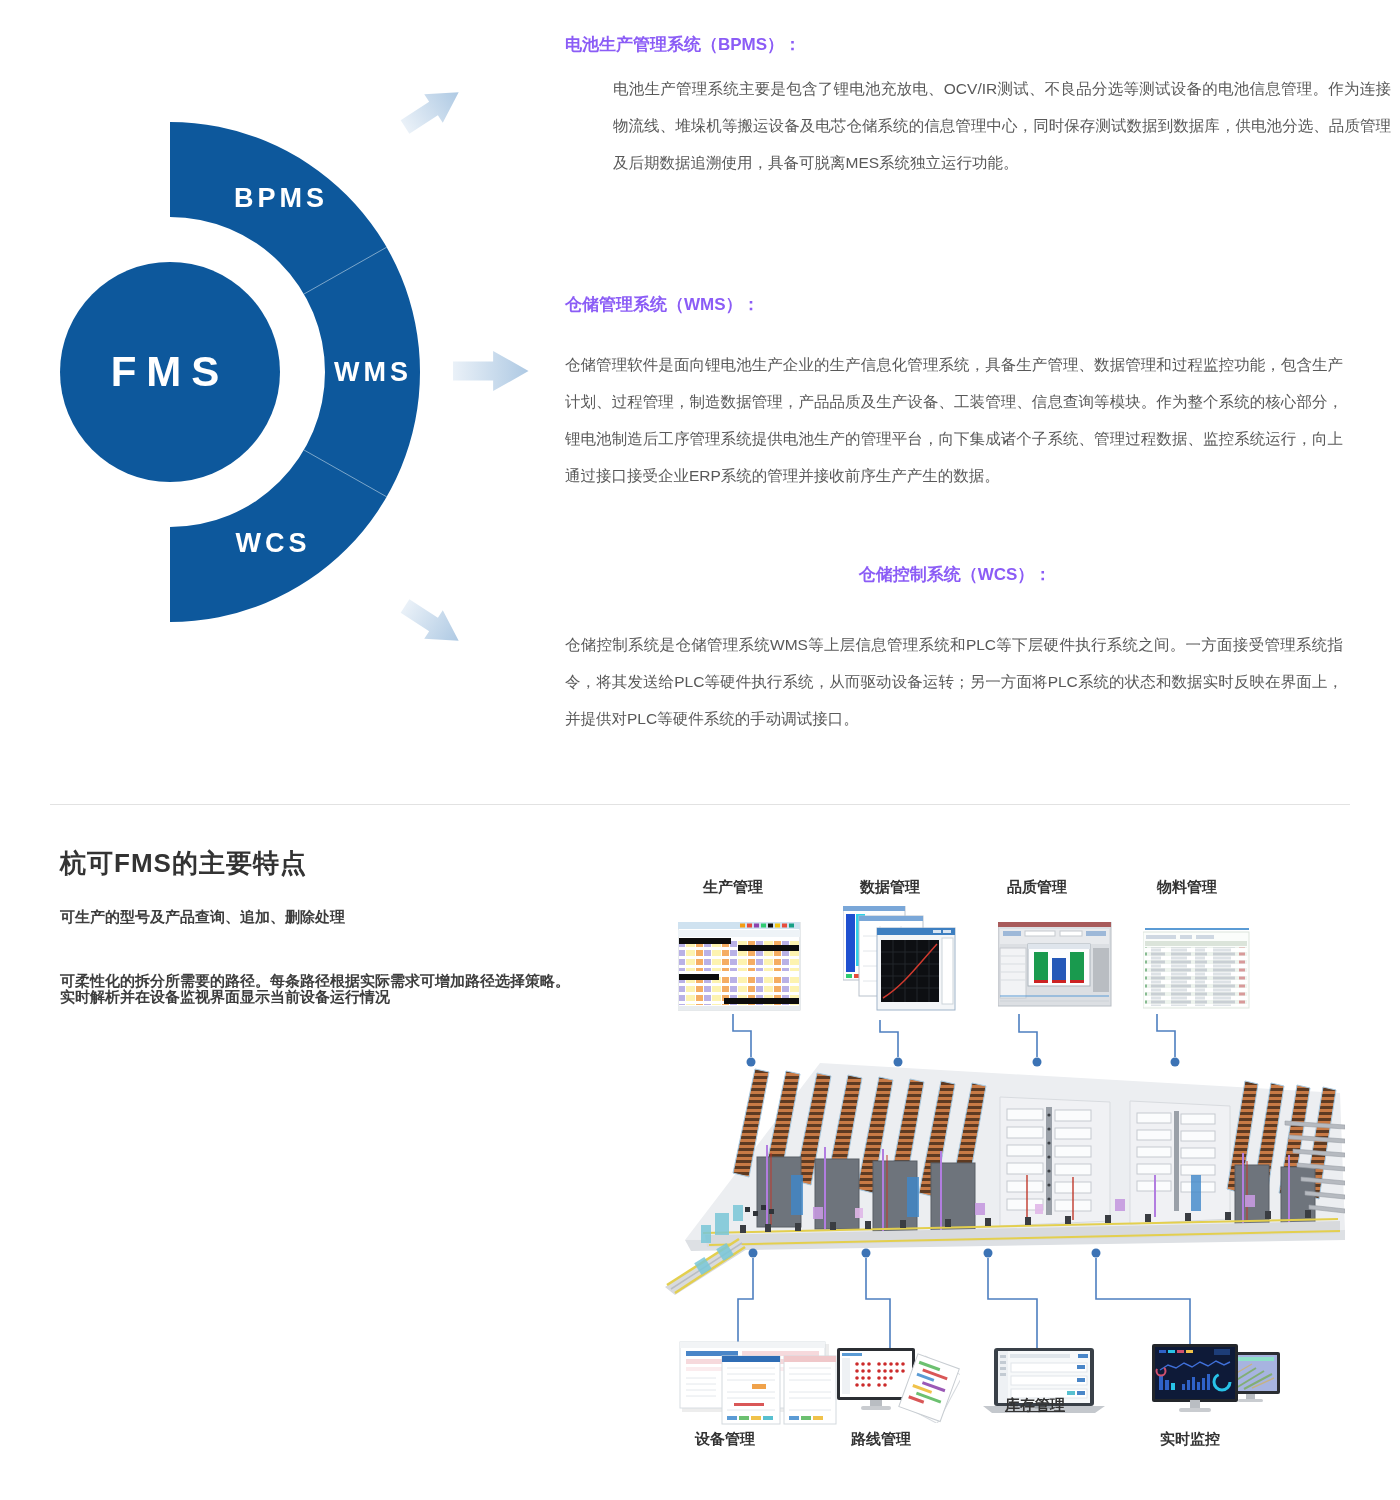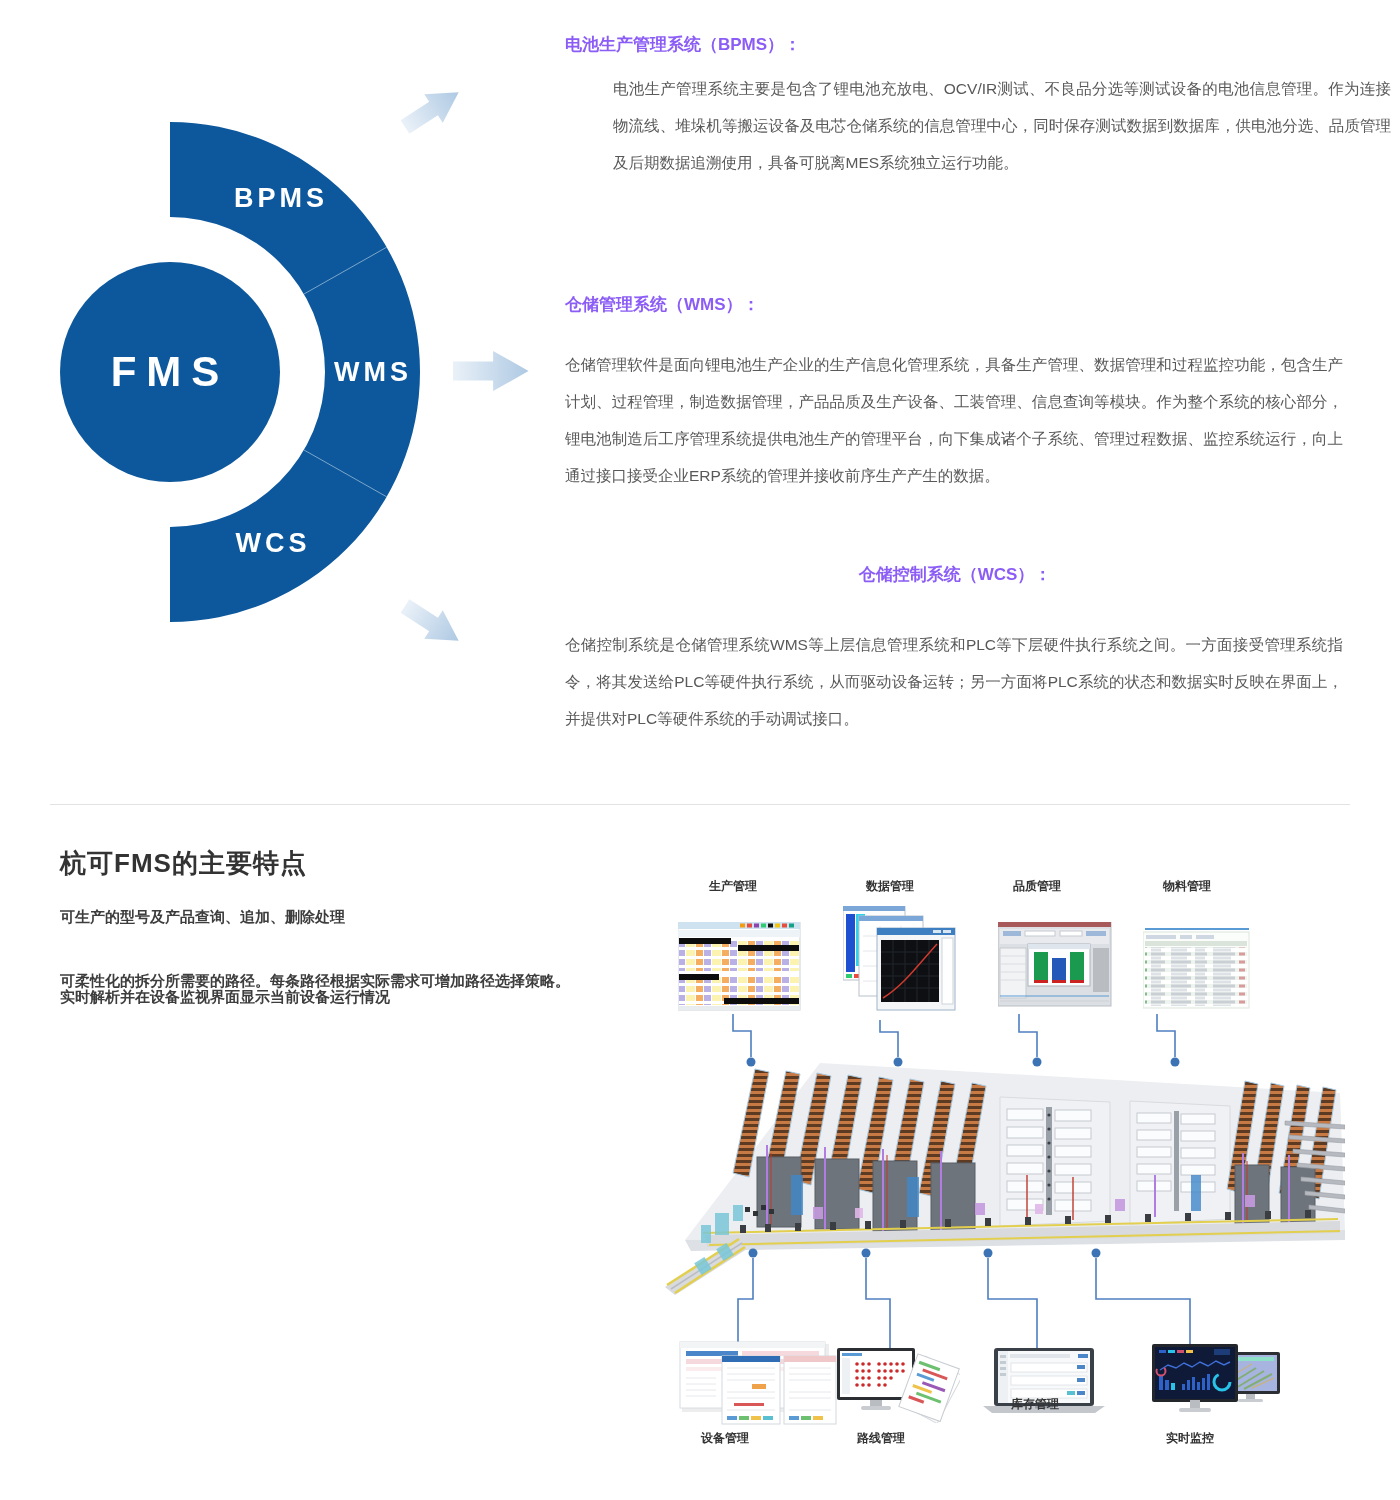--- a/index.html
+++ b/index.html
@@ -9,21 +9,21 @@
   }
   
   .sys-title{position:absolute;left:565px;width:780px;font-size:17px;font-weight:bold;color:#8b5cf6;}
   .sys-body{position:absolute;left:565px;width:778px;font-size:15.5px;line-height:37px;color:#595959;text-align:justify;}
   
   .divider{position:absolute;left:50px;top:804px;width:1300px;height:1px;background:#e2e2e2;}
   
   .features-heading{position:absolute;left:60px;top:846px;font-size:26px;font-weight:bold;color:#333;letter-spacing:1px;}
   .feature-item{position:absolute;left:60px;font-size:15px;font-weight:600;color:#3d3d3d;}
   
-  .mod-label{position:absolute;transform:translateX(-50%);font-size:12px;font-weight:bold;color:#333;white-space:nowrap;}
+  .mod-label{position:absolute;transform:translateX(-50%);font-size:15px;font-weight:bold;color:#333;white-space:nowrap;}
   
   .art{position:absolute;}
   svg text{font-family:"Liberation Sans","DejaVu Sans",sans-serif;}
   .overlay{position:absolute;left:0;top:0;pointer-events:none;}
 </style>
 </head>
 <body>
 
 <div class="page">
 
@@ -542,16 +542,16 @@
       <rect x="19" y="39" width="4" height="7" fill="#28c3e8"></rect>
       <circle cx="70" cy="38" r="8" fill="none" stroke="#28c3e8" stroke-width="3" stroke-dasharray="34 16"></circle>
       <circle cx="9" cy="27" r="4.5" fill="none" stroke="#d0506e" stroke-width="2" stroke-dasharray="16 8"></circle>
       <rect x="38" y="56" width="10" height="8" fill="#b9bdc2"></rect>
       <rect x="27" y="64" width="32" height="4" rx="2" fill="#c9ccd0"></rect>
     </g>
   </svg>
 
   <div class="mod-label" style="left:725px;top:1430px;">设备管理</div>
   <div class="mod-label" style="left:881px;top:1430px;">路线管理</div>
-  <div class="mod-label" style="left:1035px;top:1396px;">库存管理</div>
+  <div class="mod-label" style="left:1035px;top:1396px;text-decoration:underline;">库存管理</div>
   <div class="mod-label" style="left:1190px;top:1430px;">实时监控</div>
 
 </div>
 
 </body></html>

